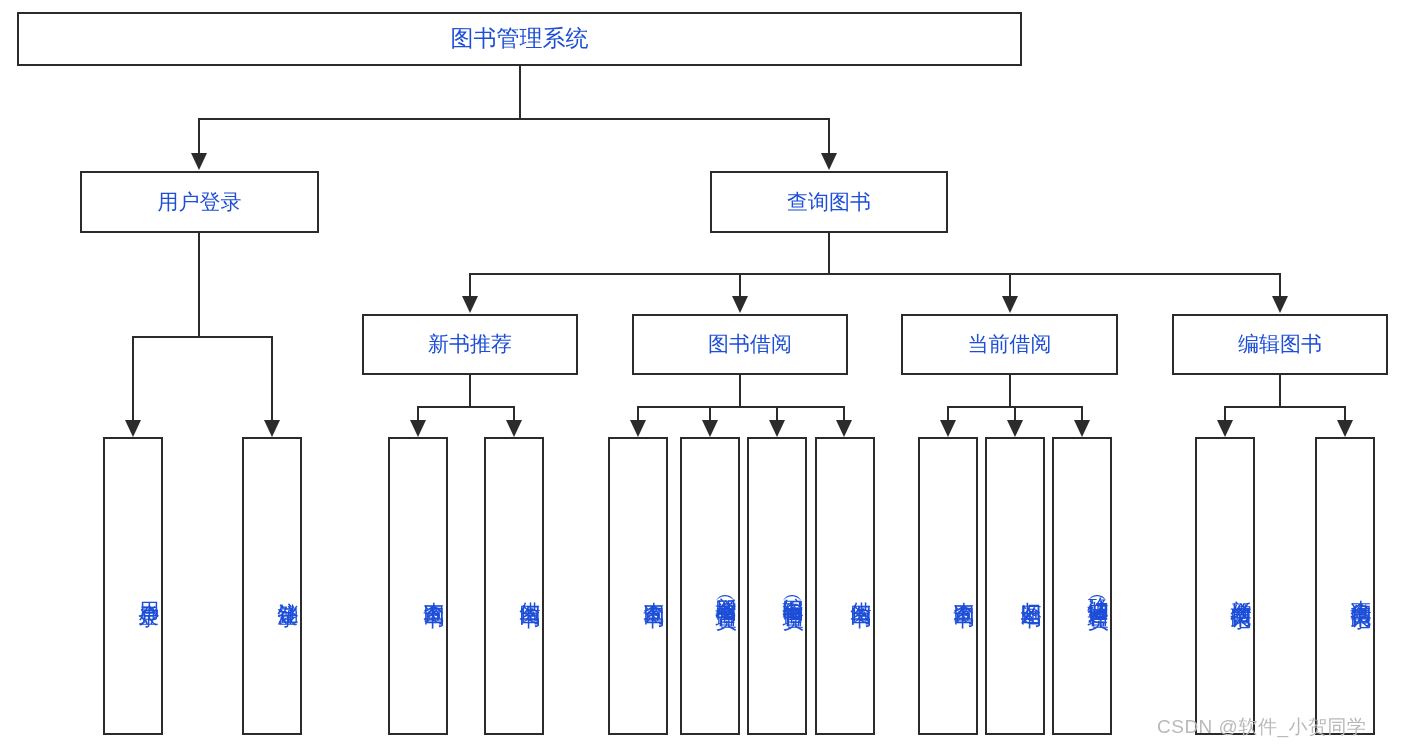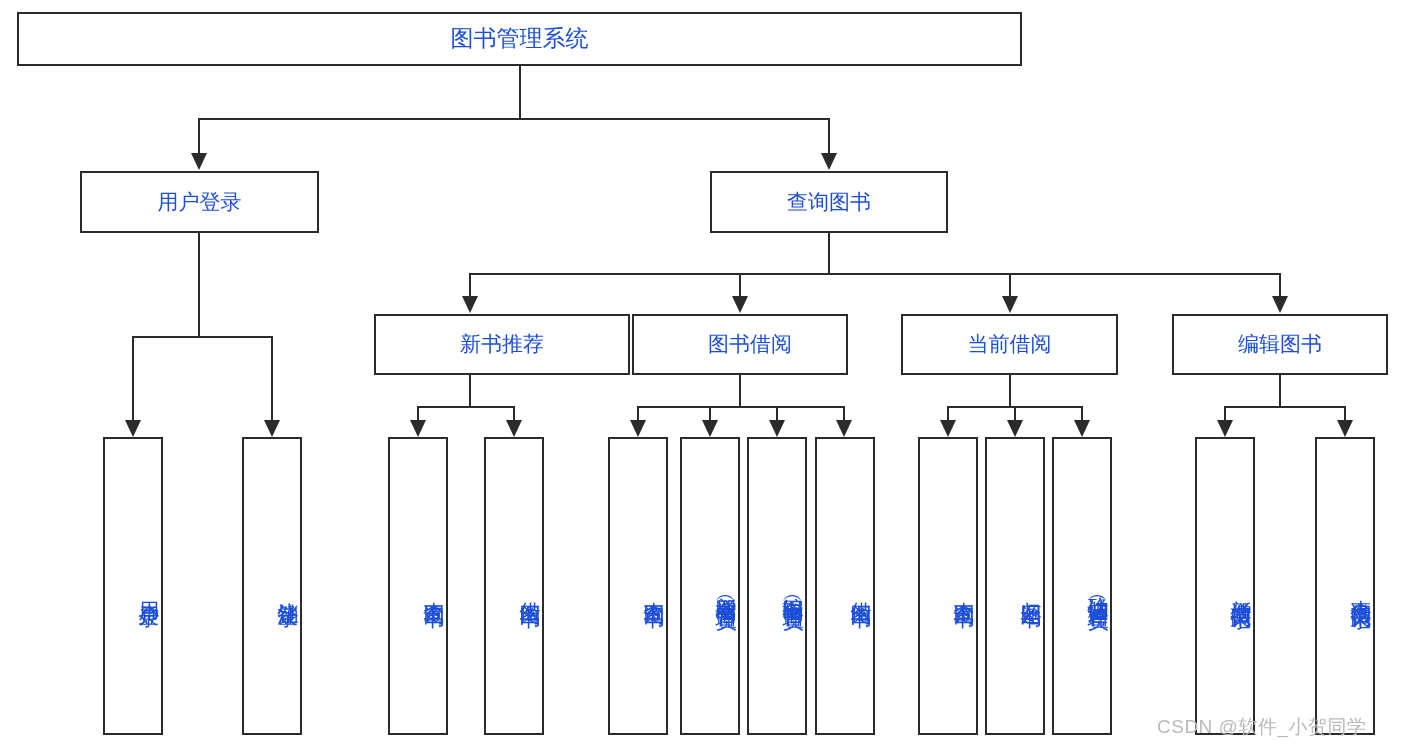--- a/index.html
+++ b/index.html
@@ -115,21 +115,21 @@
   <div class="hline" style="left:469px; top:273px; width:812px;"></div>
   <div class="vline" style="left:469px; top:273px; height:24px;"></div>
   <div class="arrow" style="left:462px; top:296px;"></div>
   <div class="vline" style="left:739px; top:273px; height:24px;"></div>
   <div class="arrow" style="left:732px; top:296px;"></div>
   <div class="vline" style="left:1009px; top:273px; height:24px;"></div>
   <div class="arrow" style="left:1002px; top:296px;"></div>
   <div class="vline" style="left:1279px; top:273px; height:24px;"></div>
   <div class="arrow" style="left:1272px; top:296px;"></div>
 
-  <div class="node lvl3" style="left:362px; top:314px; width:256px; height:61px;margin-left:12px;">
+  <div class="node lvl3" style="left:362px; top:314px; width:216px; height:61px;">
     <span>新书推荐</span>
   </div>
   <div class="node lvl3" style="left:632px; top:314px; width:216px; height:61px;padding-left:20px;">
     <span>图书借阅</span>
   </div>
   <div class="node lvl3" style="left:901px; top:314px; width:217px; height:61px;">
     <span>当前借阅</span>
   </div>
   <div class="node lvl3" style="left:1172px; top:314px; width:216px; height:61px;">
     <span>编辑图书</span>

